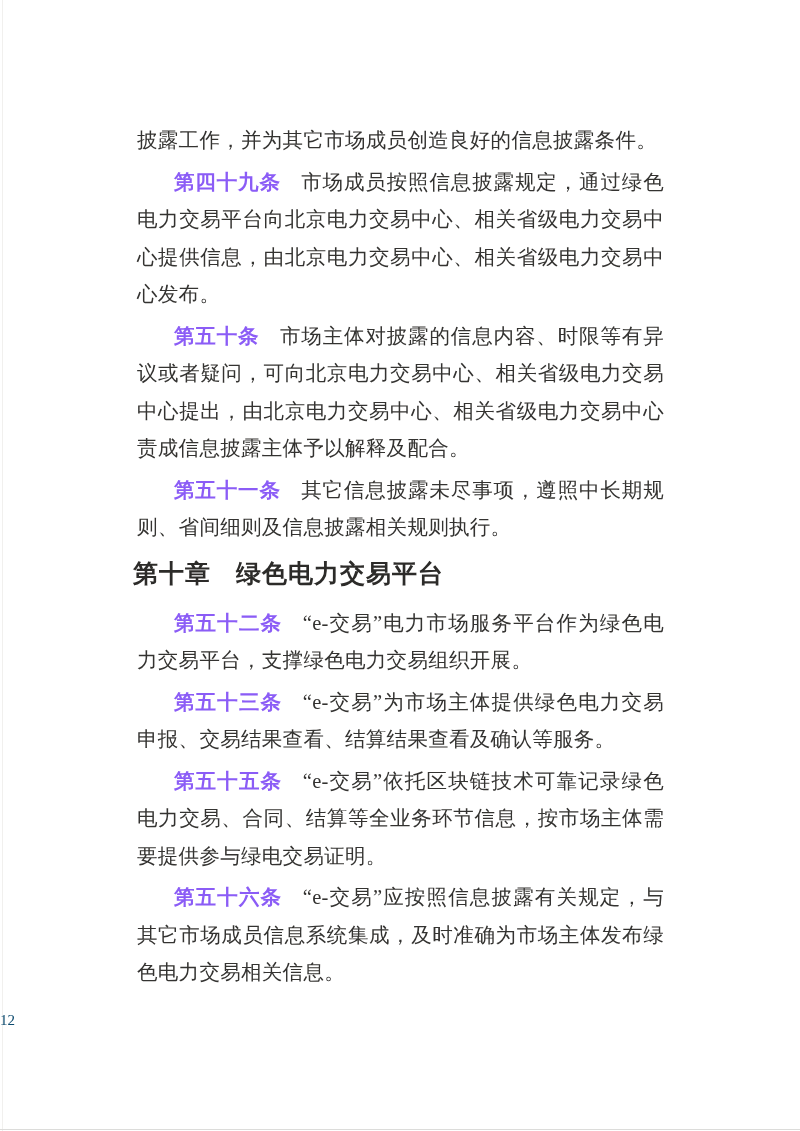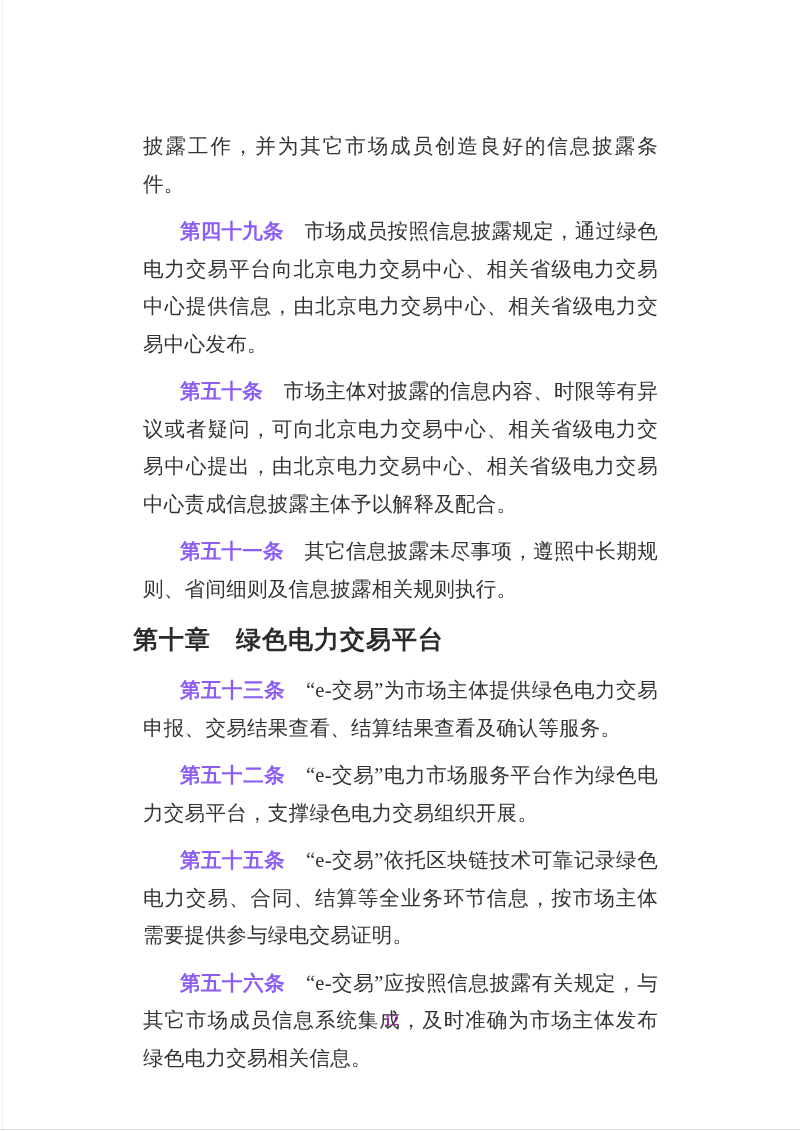--- a/index.html
+++ b/index.html
@@ -33,21 +33,21 @@
     position: absolute;
     top: 118px;
     left: 133px;
     width: 535px;
     font-size: 20.5px;
     line-height: 37.5px;
     text-align: justify;
     letter-spacing: 0.3px;
   }
   .para {
-    margin: 10px;
+    margin: 4px;
     text-indent: 1.8em;
   }
   .para.cont {
     text-indent: 0;
   }
   .art-label {
     font-weight: bold;
     margin-right: 1em;
     color: #8b5cf6;
   }
@@ -61,24 +61,24 @@
     letter-spacing: 1px;
   }
   .chapter .chapter-number {
     margin-right: 1em;
   }
   .page-number {
     position: absolute;
     top: 1010px;
     left: 0;
     right: 17px;
-    text-align: center;
+    text-align: left;
     font-size: 15px;
     line-height: 20px;
-    color: #a21caf;
+    color: #0c4a6e;
     font-family: "Liberation Serif", serif;
   }
 </style>
 </head>
 <body>
 
 <div class="page">
   <div class="edge-left"></div>
 
   <div class="content">
@@ -86,23 +86,23 @@
     <p class="para cont">披露工作，并为其它市场成员创造良好的信息披露条件。</p>
 
     <p class="para"><span class="art-label">第四十九条</span><span>市场成员按照信息披露规定，通过绿色电力交易平台向北京电力交易中心、相关省级电力交易中心提供信息，由北京电力交易中心、相关省级电力交易中心发布。</span></p>
 
     <p class="para"><span class="art-label">第五十条</span><span>市场主体对披露的信息内容、时限等有异议或者疑问，可向北京电力交易中心、相关省级电力交易中心提出，由北京电力交易中心、相关省级电力交易中心责成信息披露主体予以解释及配合。</span></p>
 
     <p class="para"><span class="art-label">第五十一条</span><span>其它信息披露未尽事项，遵照中长期规则、省间细则及信息披露相关规则执行。</span></p>
 
     <h2 class="chapter"><span class="chapter-number">第十章</span><span class="chapter-title">绿色电力交易平台</span></h2>
 
+    <p class="para"><span class="art-label">第五十二条</span><span>“e-交易”电力市场服务平台作为绿色电力交易平台，支撑绿色电力交易组织开展。</span></p>
+
     <p class="para"><span class="art-label">第五十三条</span><span>“e-交易”为市场主体提供绿色电力交易申报、交易结果查看、结算结果查看及确认等服务。</span></p>
-
-    <p class="para"><span class="art-label">第五十二条</span><span>“e-交易”电力市场服务平台作为绿色电力交易平台，支撑绿色电力交易组织开展。</span></p>
 
 
     <p class="para"><span class="art-label">第五十五条</span><span>“e-交易”依托区块链技术可靠记录绿色电力交易、合同、结算等全业务环节信息，按市场主体需要提供参与绿电交易证明。</span></p>
 
     <p class="para"><span class="art-label">第五十六条</span><span>“e-交易”应按照信息披露有关规定，与其它市场成员信息系统集成，及时准确为市场主体发布绿色电力交易相关信息。</span></p>
 
   </div>
 
   <div class="page-number">12</div>
 

